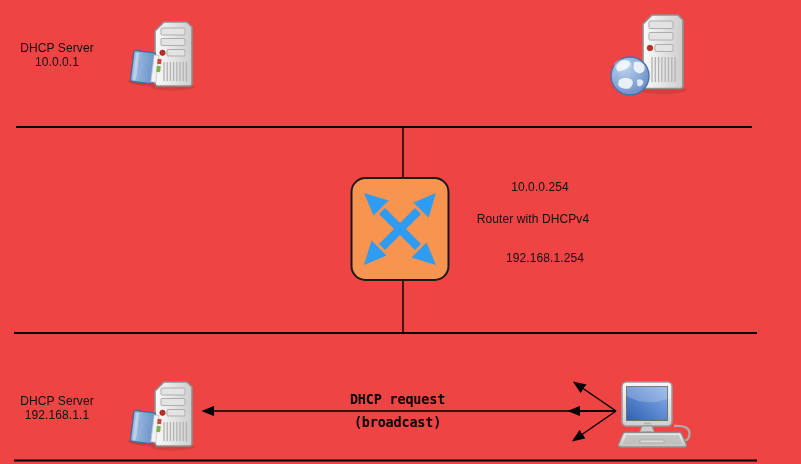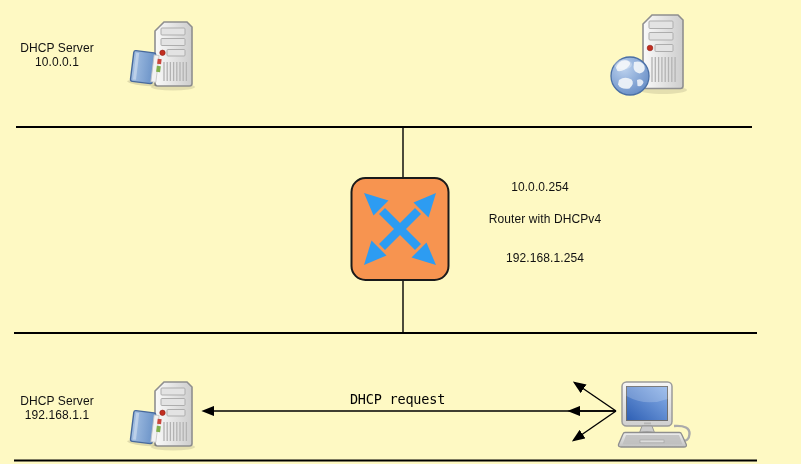--- a/index.html
+++ b/index.html
@@ -1,29 +1,29 @@
 <!DOCTYPE html>
 <html><head>
 <meta charset="utf-8">
 <style>
   html,body{margin:0;padding:0;background:#fff;}
   .stage{
-    position:relative;width:801px;height:464px;background:#fef9c3;
+    position:relative;width:801px;height:464px;background:#ef4444;
     font-family:"Liberation Sans",sans-serif;overflow:hidden;
   }
   .overlay{position:absolute;left:0;top:0;}
   .icon{position:absolute;}
   .label{
     position:absolute;text-align:center;font-size:12px;line-height:14px;
     color:#111;letter-spacing:.1px;
   }
   .mono{
     position:absolute;text-align:center;
     font-family:"DejaVu Sans Mono","Liberation Mono",monospace;
-    font-size:13.5px;font-weight:400;letter-spacing:-.2px;color:#000;line-height:17px;
+    font-size:13.5px;font-weight:700;letter-spacing:-.2px;color:#000;line-height:17px;
   }
 </style>
 </head>
 <body>
 
 <div class="stage">
 
   <svg class="overlay" width="801" height="464" viewBox="0 0 801 464">
     <defs>
       <marker id="ah" viewBox="0 0 10 8" refX="8" refY="4" markerWidth="13" markerHeight="10.5" markerUnits="userSpaceOnUse" orient="auto">
@@ -142,37 +142,38 @@
       <use href="#rarrow"></use>
       <use href="#rarrow" transform="rotate(90 51 53)"></use>
       <use href="#rarrow" transform="rotate(180 51 53)"></use>
       <use href="#rarrow" transform="rotate(270 51 53)"></use>
     </g>
   </svg>
 
   <div class="label" style="left:460px;top:180px;width:160px">
     <div>10.0.0.254</div>
   </div>
-  <div class="label" style="left:460px;top:212px;width:170px">
+  <div class="label" style="left:448px;top:212px;width:170px">
     <div>Router with DHCPv4</div>
   </div>
   <div class="label" style="left:460px;top:251px;width:170px">
     <div>192.168.1.254</div>
   </div>
 
   <svg class="icon" style="left:124px;top:378px" width="74" height="74" viewBox="0 0 74 74">
     <use href="#g-server-book"></use>
   </svg>
 
   <div class="label" style="left:7px;top:394px;width:100px">
     <div>DHCP Server</div>
     <div>192.168.1.1</div>
   </div>
 
   <div class="mono" style="left:300px;top:391px;width:195px">DHCP request</div>
+  <div class="mono" style="left:300px;top:414px;width:195px">(broadcast)</div>
 
   <svg class="icon" style="left:612px;top:380px" width="92" height="74" viewBox="0 0 92 74">
     <path d="M62,46 Q78,45 77.5,54 Q77,62 69.5,60.5" fill="none" stroke="#ABABAB" stroke-width="2.4"></path>
     <rect x="10" y="2" width="50" height="44" rx="4.5" fill="url(#gMon)" stroke="#9A9A9A" stroke-width="1.5"></rect>
     <rect x="14.5" y="6.5" width="41" height="34" fill="url(#gScr)" stroke="#6E6E6E" stroke-width="1"></rect>
     <path d="M14.5,6.5 L55.5,6.5 L55.5,19 Q34,27 14.5,16 Z" fill="#FFFFFF" opacity="0.20"></path>
     <rect x="32" y="42.5" width="7" height="1.8" fill="#B5B5B5"></rect>
     <path d="M30,46 L40,46 L43,54 L27,54 Z" fill="#CCCCCC" stroke="#979797" stroke-width="1"></path>
     <ellipse cx="35" cy="55" rx="11.5" ry="3.2" fill="#D6D6D6" stroke="#999999" stroke-width="1"></ellipse>
     <path d="M13,52.5 Q11.5,52.5 11,54 L6.5,64.5 Q6,67 9,67 L72,67 Q75,67 74.3,64.5 L69.5,54 Q69,52.5 67.5,52.5 Z" fill="url(#gKb)" stroke="#8E8E8E" stroke-width="1.3"></path>

